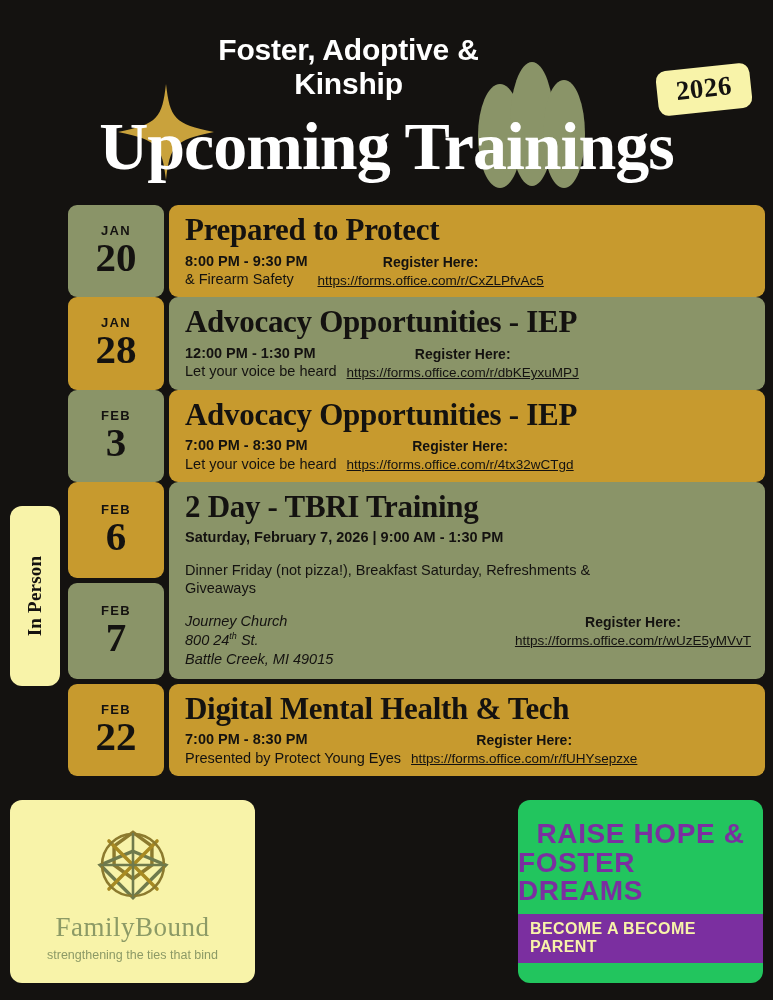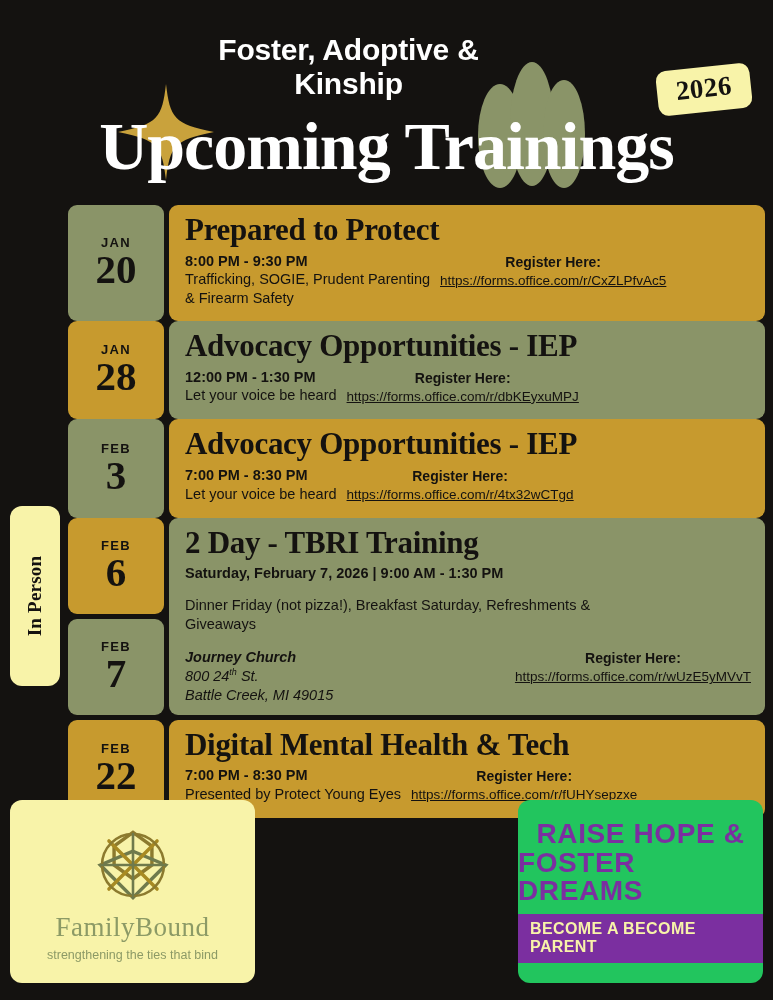--- a/index.html
+++ b/index.html
@@ -117,21 +117,21 @@
   .datecol .day {
     font-family:"Liberation Serif", serif;
     font-weight:700;
     font-size:41px;
     line-height:1.05;
   }
   .body {
     flex:1;
     border-radius:9px;
     color:#141210;
-    padding:9px 14px 14px 16px;
+    padding:9px 14px 8px 16px;
     position:relative;
   }
   .evtitle {
     font-family:"Liberation Serif", serif;
     font-weight:700;
     font-size:31px;
     line-height:1.05;
     letter-spacing:-0.3px;
     margin-bottom:5px;
   }
@@ -161,21 +161,21 @@
   .bigbody {
     flex:1;
     border-radius:9px;
     color:#141210;
     padding:9px 14px 10px 16px;
   }
   .sessions { font-size:14.5px; font-weight:700; line-height:1.32; margin-bottom:13px; }
   .meals { font-size:14.5px; line-height:1.3; margin-bottom:14px; }
   .venuerow { display:flex; justify-content:space-between; align-items:flex-start; gap:10px; }
   .venue { font-size:14.5px; line-height:1.3; font-style:italic; }
-  .venue .vname { font-weight:700; font-style:italic; }
+  .venue .vname { font-weight:400; font-style:italic; }
   .venue sup { font-size:9px; vertical-align:super; }
 
   
   .footer {
     position:absolute;
     left:0; right:0; bottom:0;
     height:200px;
     display:flex;
     justify-content:space-between;
     padding:0 10px 8px 10px;
@@ -259,21 +259,20 @@
   <div class="row">
     <div class="datecol" style="background: rgb(138, 148, 104);">
       <div class="mon">JAN</div>
       <div class="day">20</div>
     </div>
     <div class="body" style="background: rgb(199, 154, 46);">
       <div class="evtitle">Prepared to Protect</div>
       <div class="inner">
         <div class="leftinfo">
           <div class="time">8:00 PM - 9:30 PM</div>
-          <div class="desc">Trafficking, SOGIE, Prudent Parenting</div>
           <div class="desc">&amp; Firearm Safety</div>
         </div>
         <div class="reg">
           <span class="reglabel">Register Here:</span>
           <span class="regurl">https://forms.office.com/r/CxZLPfvAc5</span>
         </div>
       </div>
     </div>
   </div>
 

